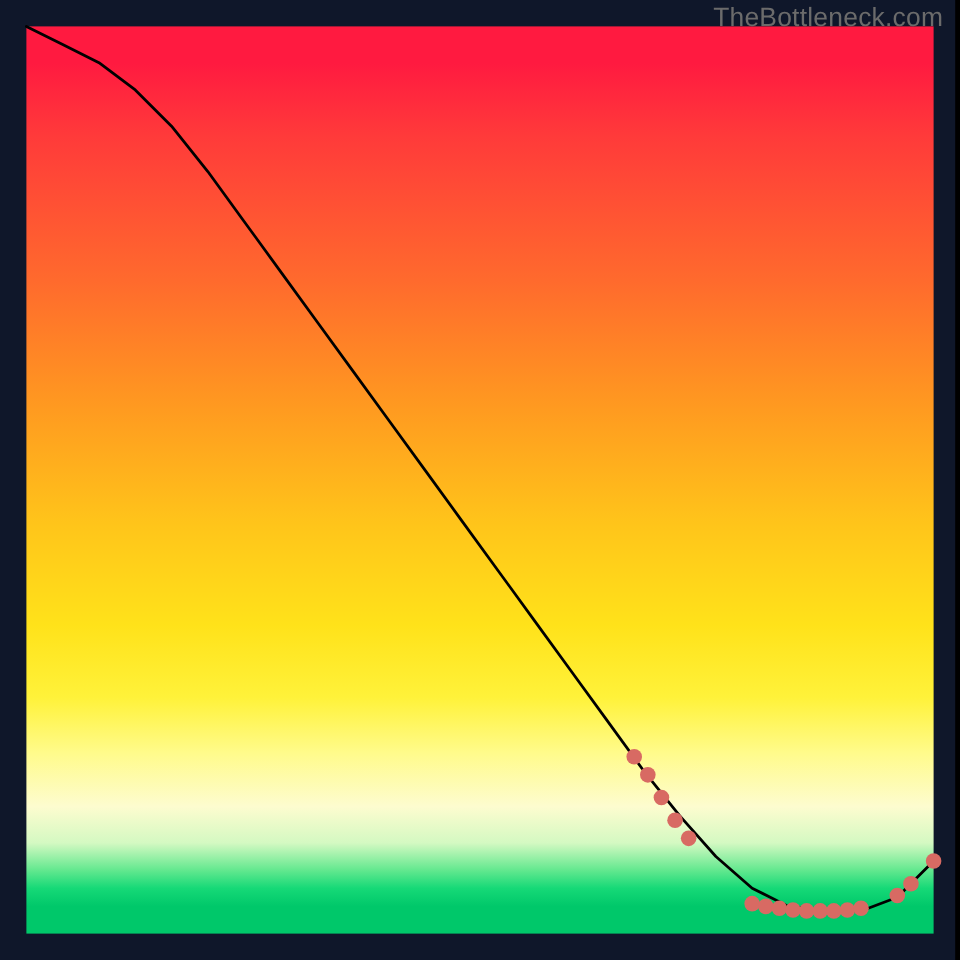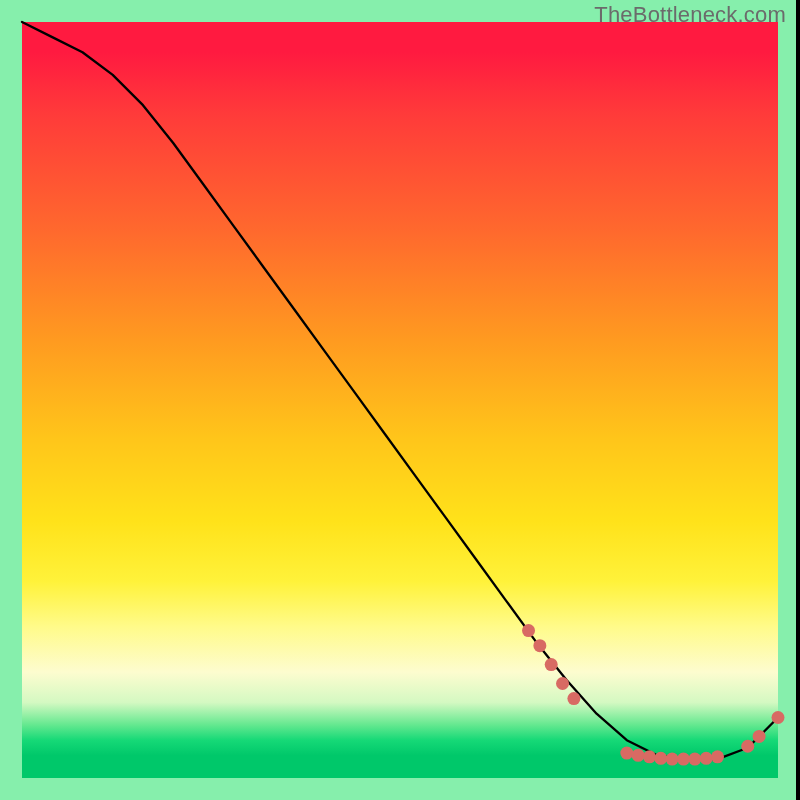--- a/index.html
+++ b/index.html
@@ -8,21 +8,21 @@
     width: 800px;
     height: 800px;
     background: #000;
     overflow: hidden;
     font-family: Arial, Helvetica, sans-serif;
   }
   .stage {
     position: relative;
     width: 796px;
     height: 800px;
-    background: #86efac;
+    background: #0f172a;
   }
   .plot {
     position: absolute;
     left: 22px;
     top: 22px;
     width: 756px;
     height: 756px;
     
     background: linear-gradient(to bottom,
       #ff1a40 0%,

